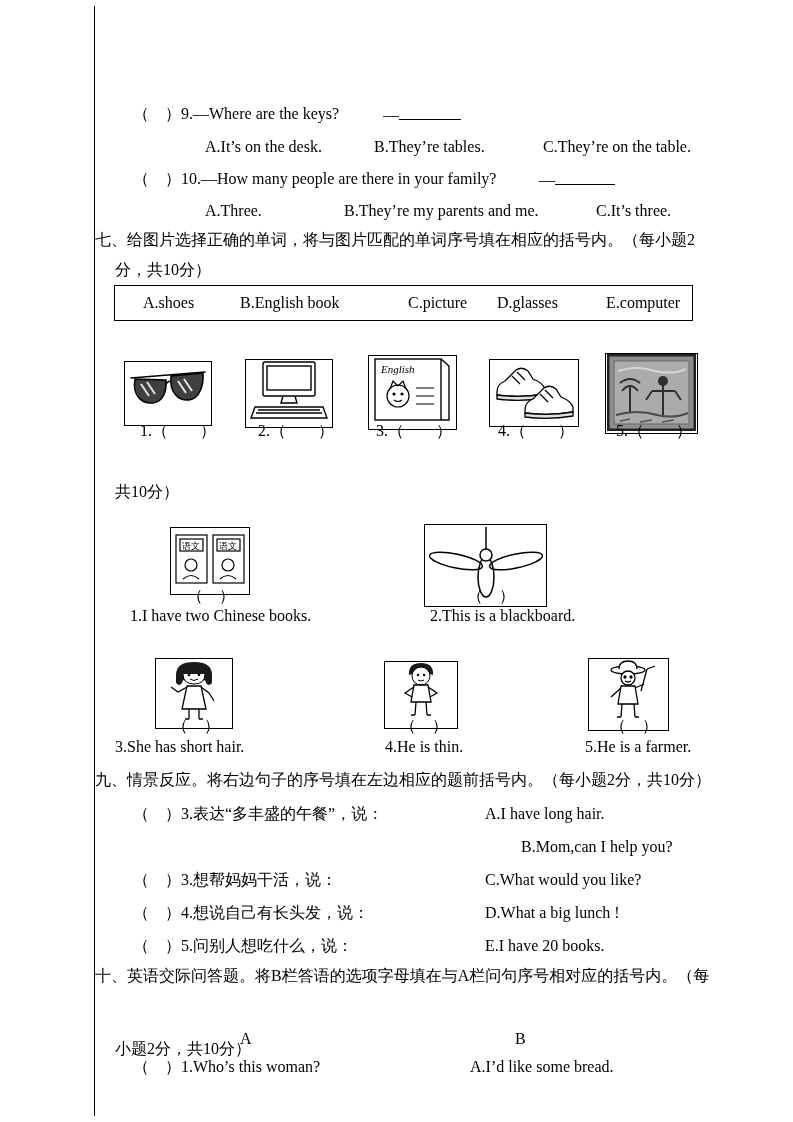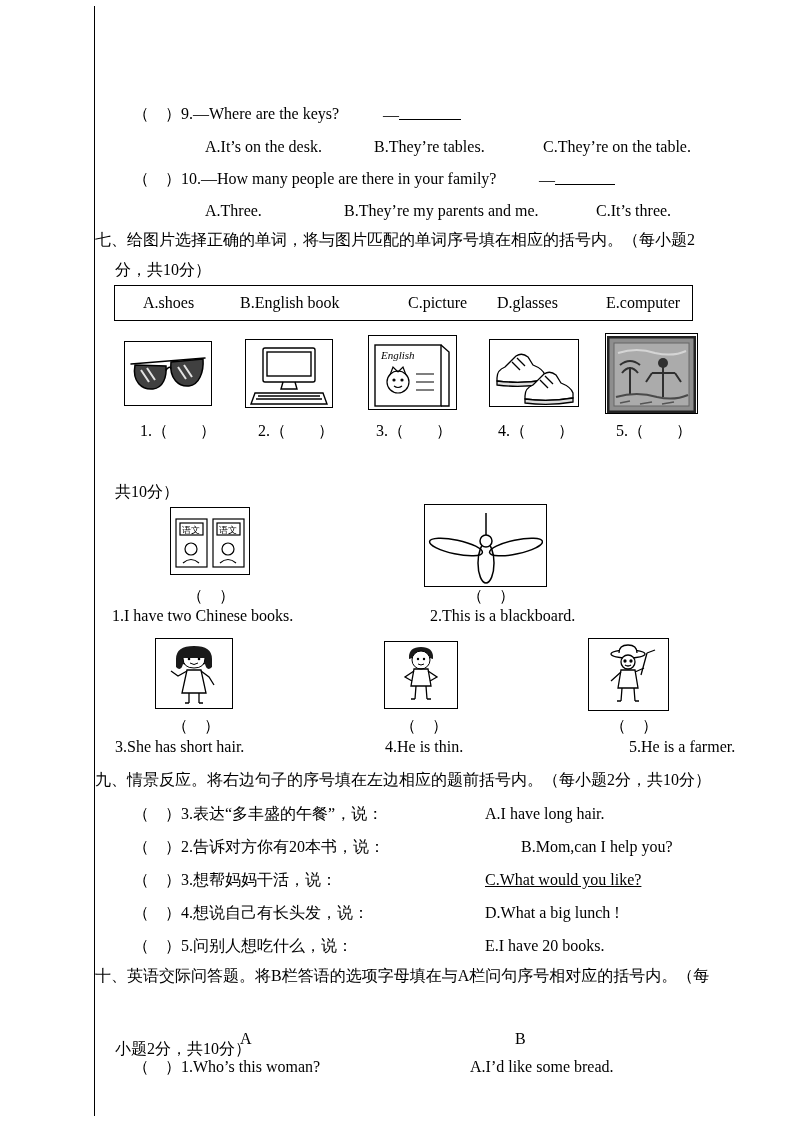--- a/index.html
+++ b/index.html
@@ -3,21 +3,21 @@
 <meta charset="utf-8">
 <style>
   html,body{margin:0;padding:0;background:#ffffff;}
   .page{
     position:relative;width:793px;height:1122px;background:#ffffff;
     font-family:"Liberation Serif","DejaVu Serif",serif;
     font-size:16px;color:#000;overflow:hidden;
   }
   .abs{position:absolute;white-space:nowrap;line-height:1.25;}
   .imgbox{position:absolute;border:1px solid #000;background:#fff;
-    display:flex;align-items:flex-end;justify-content:center;}
+    display:flex;align-items:flex-start;justify-content:center;margin-top:20px;}
   .blank{display:inline-block;border-bottom:1px solid #000;height:15px;vertical-align:baseline;}
   .vline{position:absolute;width:1px;background:#000;}
   .box{position:absolute;border:1px solid #000;}
   svg text{font-family:"Liberation Serif","DejaVu Serif",serif;}
 </style>
 </head>
 <body>
 
 <div class="page">
 
@@ -153,21 +153,21 @@
         <ellipse cx="88" cy="36" rx="27" ry="7" transform="rotate(-12 88 36)"></ellipse>
         <ellipse cx="58" cy="52" rx="8" ry="20"></ellipse>
         <circle cx="58" cy="30" r="6" fill="#fff"></circle>
       </g>
     </svg>
   </div>
 
   <div class="abs" style="left:187px;top:586px;">（　）</div>
   <div class="abs" style="left:467px;top:586px;">（　）</div>
 
-  <div class="abs" style="left:112px;top:606px;">1.I have two Chinese books.</div>
+  <div class="abs" style="left:130px;top:606px;">1.I have two Chinese books.</div>
   <div class="abs" style="left:430px;top:606px;">2.This is a blackboard.</div>
 
   <div class="imgbox" style="left:155px;top:638px;width:76px;height:69px;">
     <svg width="72" height="65" viewBox="0 0 72 65">
       <path d="M18 16 Q18 3 36 3 Q54 3 54 16 L54 24 Q49 29 47 21 Q36 26 25 21 Q23 29 18 24 Z" fill="#1a1a1a"></path>
       <path d="M25 15 Q25 25 36 25 Q47 25 47 15" fill="#fff" stroke="#000" stroke-width="1"></path>
       <circle cx="31" cy="16" r="1.3" fill="#000"></circle>
         <circle cx="41" cy="16" r="1.3" fill="#000"></circle>
       <path d="M32 20 Q36 23 40 20" stroke="#000" fill="none"></path>
       <g fill="none" stroke="#000" stroke-width="1.3">
@@ -214,30 +214,29 @@
       </g>
     </svg>
   </div>
 
   <div class="abs" style="left:172px;top:716px;">（　）</div>
   <div class="abs" style="left:400px;top:716px;">（　）</div>
   <div class="abs" style="left:610px;top:716px;">（　）</div>
 
   <div class="abs" style="left:115px;top:737px;">3.She has short hair.</div>
   <div class="abs" style="left:385px;top:737px;">4.He is thin.</div>
-  <div class="abs" style="left:585px;top:737px;margin-left:44px;">5.He is a farmer.</div>
+  <div class="abs" style="left:585px;top:737px;">5.He is a farmer.</div>
 
   <div class="abs" style="left:95px;top:770px;">九、情景反应。将右边句子的序号填在左边相应的题前括号内。（每小题2分，共10分）</div>
 
   <div class="abs" style="left:133px;top:804px;">（　）3.表达“多丰盛的午餐”，说：</div>
   <div class="abs" style="left:485px;top:804px;">A.I have long hair.</div>
-  <div class="abs" style="left:133px;top:837px;">（　）2.告诉对方你有20本书，说：</div>
   <div class="abs" style="left:485px;top:837px;margin-left:36px;">B.Mom,can I help you?</div>
   <div class="abs" style="left:133px;top:870px;">（　）3.想帮妈妈干活，说：</div>
-  <div class="abs" style="left:485px;top:870px;text-decoration:underline;">C.What would you like?</div>
+  <div class="abs" style="left:485px;top:870px;">C.What would you like?</div>
   <div class="abs" style="left:133px;top:903px;">（　）4.想说自己有长头发，说：</div>
   <div class="abs" style="left:485px;top:903px;">D.What a big lunch !</div>
   <div class="abs" style="left:133px;top:936px;text-align:center;">（　）5.问别人想吃什么，说：</div>
   <div class="abs" style="left:485px;top:936px;">E.I have 20 books.</div>
 
   <div class="abs" style="left:95px;top:966px;">十、英语交际问答题。将B栏答语的选项字母填在与A栏问句序号相对应的括号内。（每</div>
   <div class="abs" style="left:115px;top:996px;margin-top:43px;">小题2分，共10分）</div>
 
   <div class="abs" style="left:240px;top:1029px;">A</div>
   <div class="abs" style="left:515px;top:1029px;">B</div>

